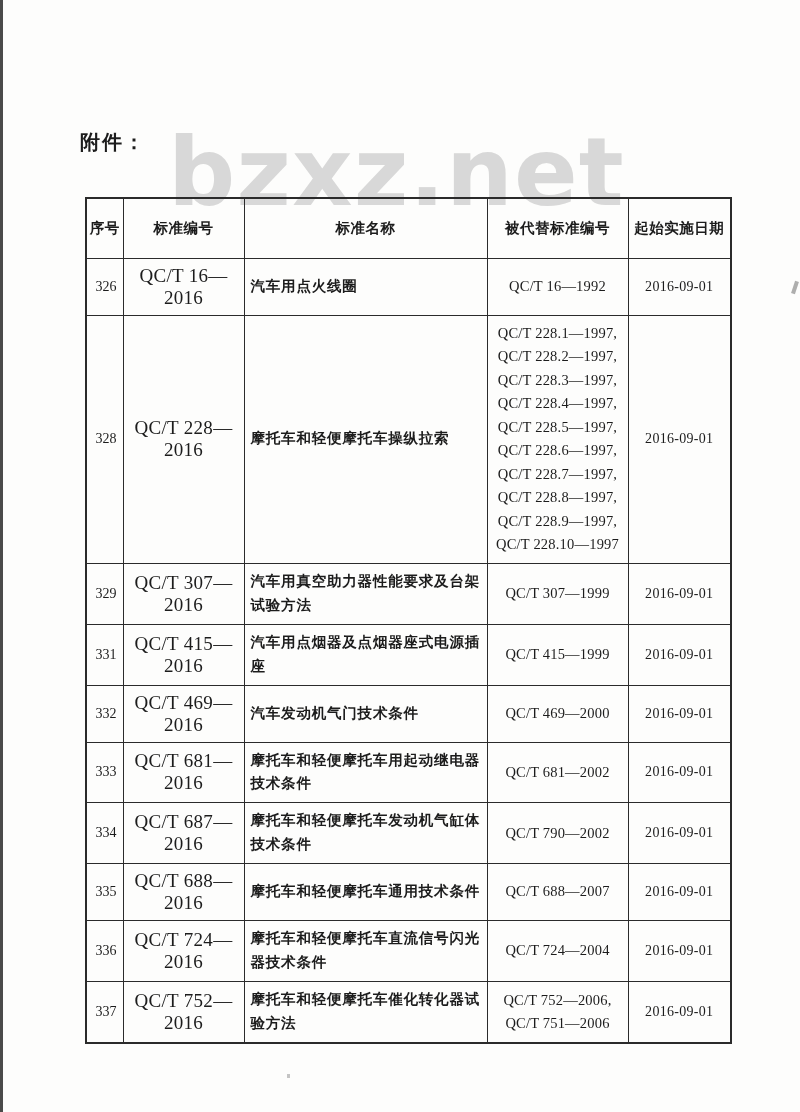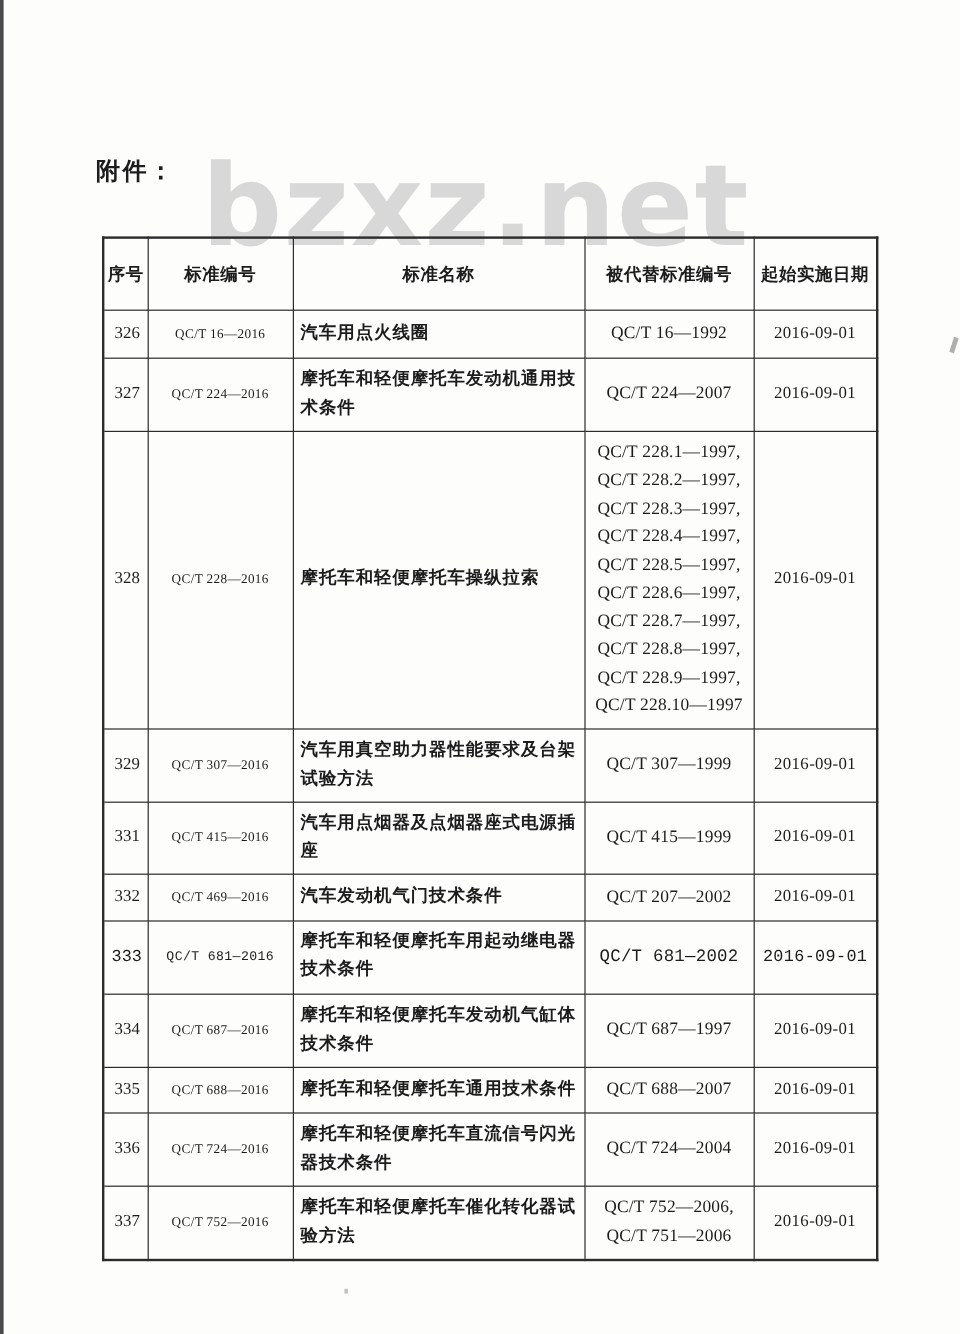--- a/index.html
+++ b/index.html
@@ -82,21 +82,21 @@
   table.standards th {
     font-weight: bold;
     text-align: center;
     font-size: 14.5px;
     letter-spacing: 0.5px;
     padding: 20px 2px;
     margin-top: 30px;
   }
 
   td.c0 { text-align: right; font-size: 14px; }
-  td.c1 { text-align: center; font-size: 11px; letter-spacing: 0.3px; }
+  td.c1 { text-align: center; font-size: 19px; letter-spacing: 0.3px; }
   td.c2 {
     text-align: left;
     padding-left: 10px;
     padding-right: 10px;
     font-weight: 600;
     letter-spacing: 0.8px;
     line-height: 1.65;
   }
   td.c3 {
     text-align: center;
@@ -153,27 +153,20 @@
       </tr>
     </thead>
     <tbody>
         <tr style="height: 40px;">
           <td class="c0">326</td>
           <td class="c1">QC/T 16—2016</td>
           <td class="c2">汽车用点火线圈</td>
           <td class="c3">QC/T 16—1992</td>
           <td class="c4">2016-09-01</td>
         </tr>
-        <tr style="height: 55px;">
-          <td class="c0">327</td>
-          <td class="c1">QC/T 224—2016</td>
-          <td class="c2">摩托车和轻便摩托车发动机通用技术条件</td>
-          <td class="c3">QC/T 224—2007</td>
-          <td class="c4">2016-09-01</td>
-        </tr>
         <tr style="height: 228px;">
           <td class="c0">328</td>
           <td class="c1">QC/T 228—2016</td>
           <td class="c2">摩托车和轻便摩托车操纵拉索</td>
           <td class="c3">QC/T 228.1—1997,
 QC/T 228.2—1997,
 QC/T 228.3—1997,
 QC/T 228.4—1997,
 QC/T 228.5—1997,
 QC/T 228.6—1997,
@@ -194,35 +187,35 @@
           <td class="c0">331</td>
           <td class="c1">QC/T 415—2016</td>
           <td class="c2">汽车用点烟器及点烟器座式电源插座</td>
           <td class="c3">QC/T 415—1999</td>
           <td class="c4">2016-09-01</td>
         </tr>
         <tr style="height: 39px;">
           <td class="c0">332</td>
           <td class="c1">QC/T 469—2016</td>
           <td class="c2">汽车发动机气门技术条件</td>
-          <td class="c3">QC/T 207—2002</td>
-          <td class="c4">2016-09-01</td>
-        </tr>
-        <tr style="height: 55px; font-family: Liberation Mono, monospace;">
+          <td class="c3">QC/T 469—2000</td>
+          <td class="c4">2016-09-01</td>
+        </tr>
+        <tr style="height: 55px;">
           <td class="c0">333</td>
           <td class="c1">QC/T 681—2016</td>
           <td class="c2">摩托车和轻便摩托车用起动继电器技术条件</td>
           <td class="c3">QC/T 681—2002</td>
           <td class="c4">2016-09-01</td>
         </tr>
         <tr style="height: 57px;">
           <td class="c0">334</td>
           <td class="c1">QC/T 687—2016</td>
           <td class="c2">摩托车和轻便摩托车发动机气缸体技术条件</td>
-          <td class="c3">QC/T 687—1997</td>
+          <td class="c3">QC/T 790—2002</td>
           <td class="c4">2016-09-01</td>
         </tr>
         <tr style="height: 38px;">
           <td class="c0">335</td>
           <td class="c1">QC/T 688—2016</td>
           <td class="c2">摩托车和轻便摩托车通用技术条件</td>
           <td class="c3">QC/T 688—2007</td>
           <td class="c4">2016-09-01</td>
         </tr>
         <tr style="height: 57px;">

